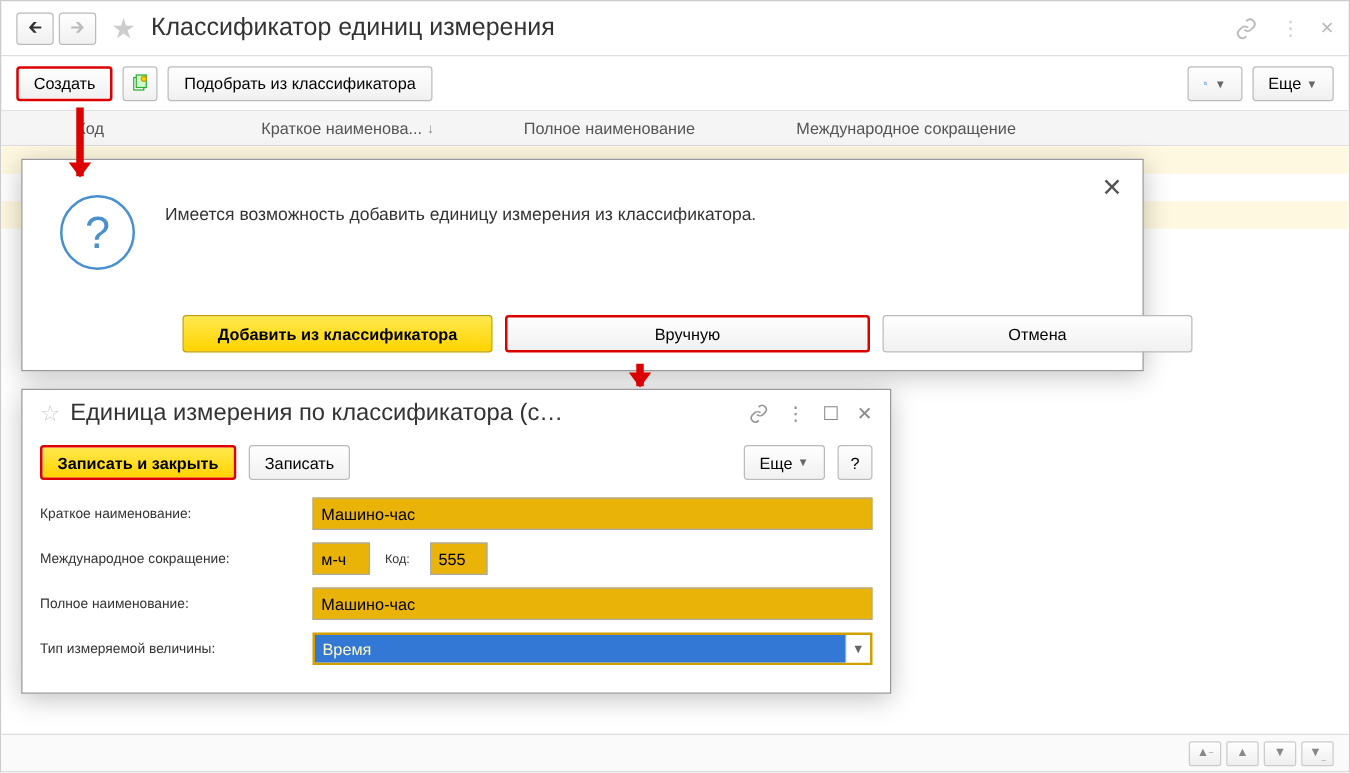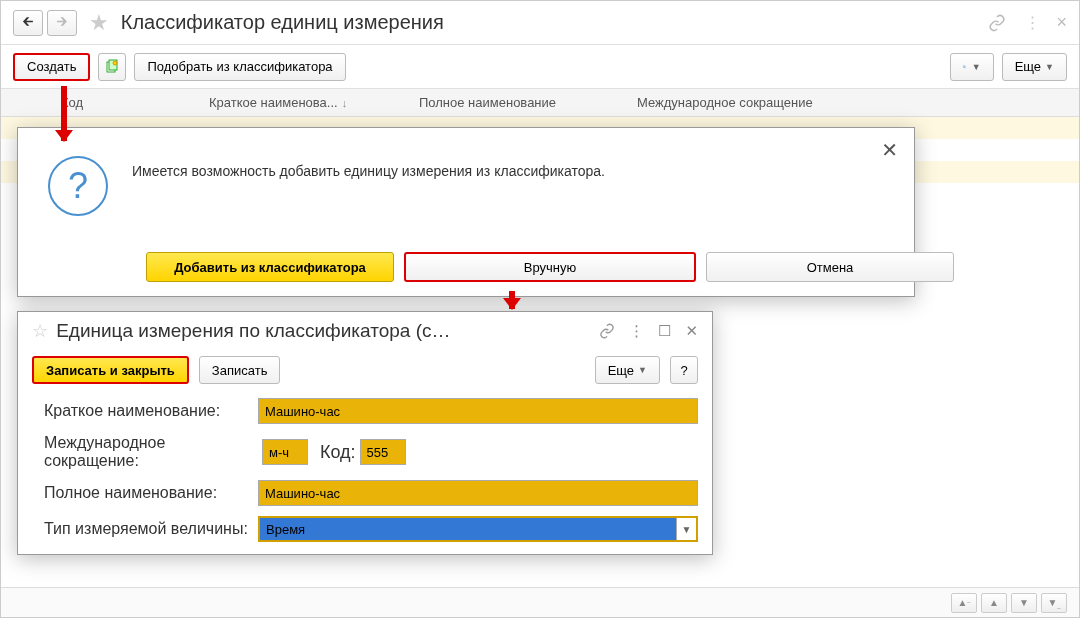--- a/index.html
+++ b/index.html
@@ -46,30 +46,30 @@
 
 .dialog2 { position: absolute; left: 16px; top: 310px; width: 696px; height: 244px; background: #fff; border: 1px solid #999; box-shadow: 0 4px 20px rgba(0,0,0,0.25); z-index: 15; }
 .d2-title { display: flex; align-items: center; padding: 8px 14px; gap: 8px; }
 .d2-star { color: #ccc; font-size: 18px; cursor: pointer; }
 .d2-titletext { font-size: 19px; flex: 1; white-space: nowrap; overflow: hidden; text-overflow: ellipsis; }
 .d2-ticons { display: flex; gap: 14px; align-items: center; color: #888; }
 .d2-ticons span { cursor: pointer; font-size: 15px; }
 .d2-toolbar { display: flex; align-items: center; padding: 6px 14px; gap: 10px; }
 .d2-form { padding: 8px 14px; }
 .form-row { display: flex; align-items: center; margin-bottom: 10px; }
-.form-label { width: 218px; font-size: 16px; margin-left: 12px; }
+.form-label { width: 218px; font-size: 11px; }
 .form-input { height: 26px; border: 1px solid #aaa; padding: 0 6px; font-size: 13px; background: #eab308; }
 .inp-short { width: 448px; }
 .inp-intl { width: 46px; }
 .inp-code { width: 46px; }
 .inp-full { width: 448px; }
 .inp-type-wrap { width: 448px; display: flex; border: 2px solid #d0a000; }
-.inp-type-wrap input { flex: 1; border: none; background: #3478d6; color: #000000; padding: 0 6px; height: 22px; font-size: 13px; }
+.inp-type-wrap input { flex: 1; border: none; background: #3478d6; color: #fef9c3; padding: 0 6px; height: 22px; font-size: 13px; }
 .inp-type-dd { width: 20px; border-left: 1px solid #aaa; display: flex; align-items: center; justify-content: center; cursor: pointer; color: #666; font-size: 10px; background: #fff; }
-.code-label { margin: 0 4px 0 12px; font-size: 18px; }
+.code-label { margin: 0 16px 0 12px; font-size: 10px; }
 
 .footer { position: absolute; bottom: 0; left: 0; right: 0; height: 30px; border-top: 1px solid #ddd; background: #fafafa; display: flex; justify-content: flex-end; align-items: center; padding: 0 12px; gap: 4px; }
 .foot-btn { width: 26px; height: 20px; border: 1px solid #ccc; border-radius: 2px; background: linear-gradient(#fff,#eee); display: flex; align-items: center; justify-content: center; cursor: pointer; font-size: 10px; color: #888; }
 
 svg { display: block; }
 </style>
 </head>
 <body>
 
 <div class="window">

